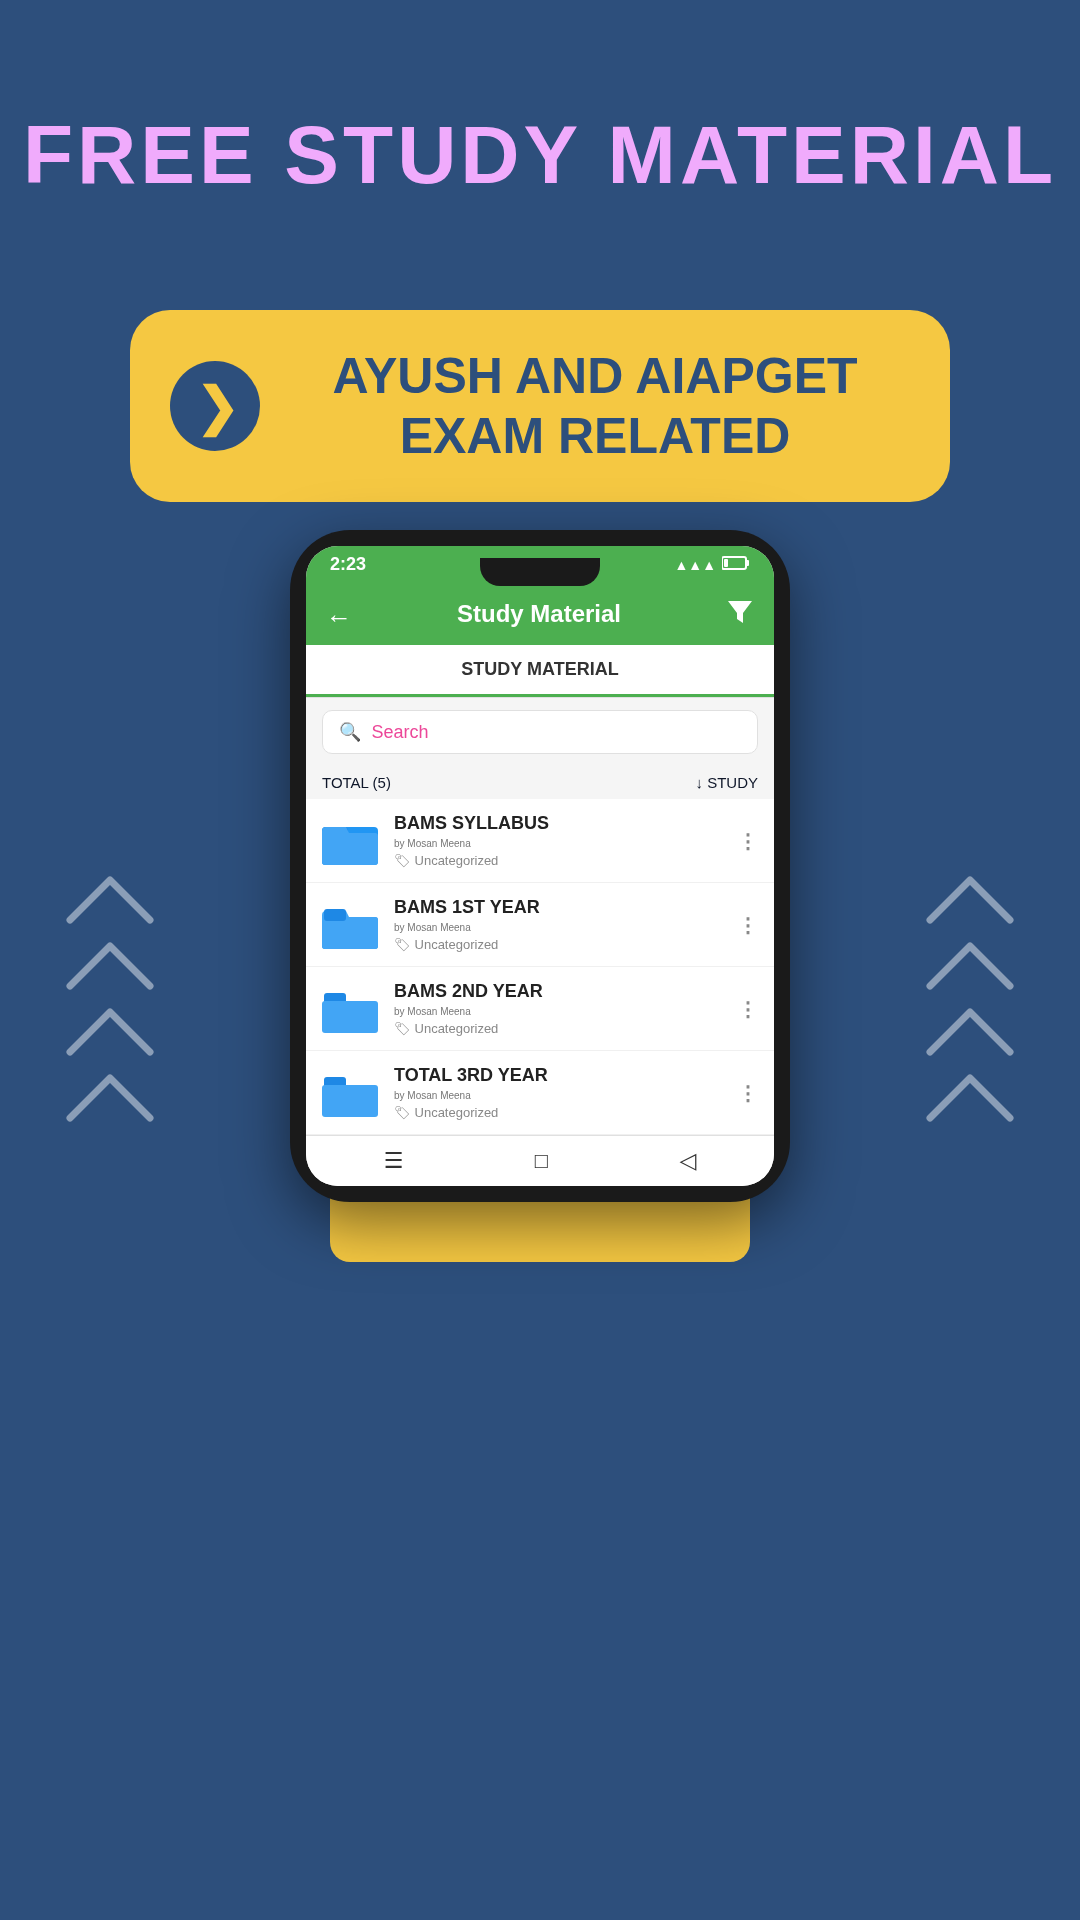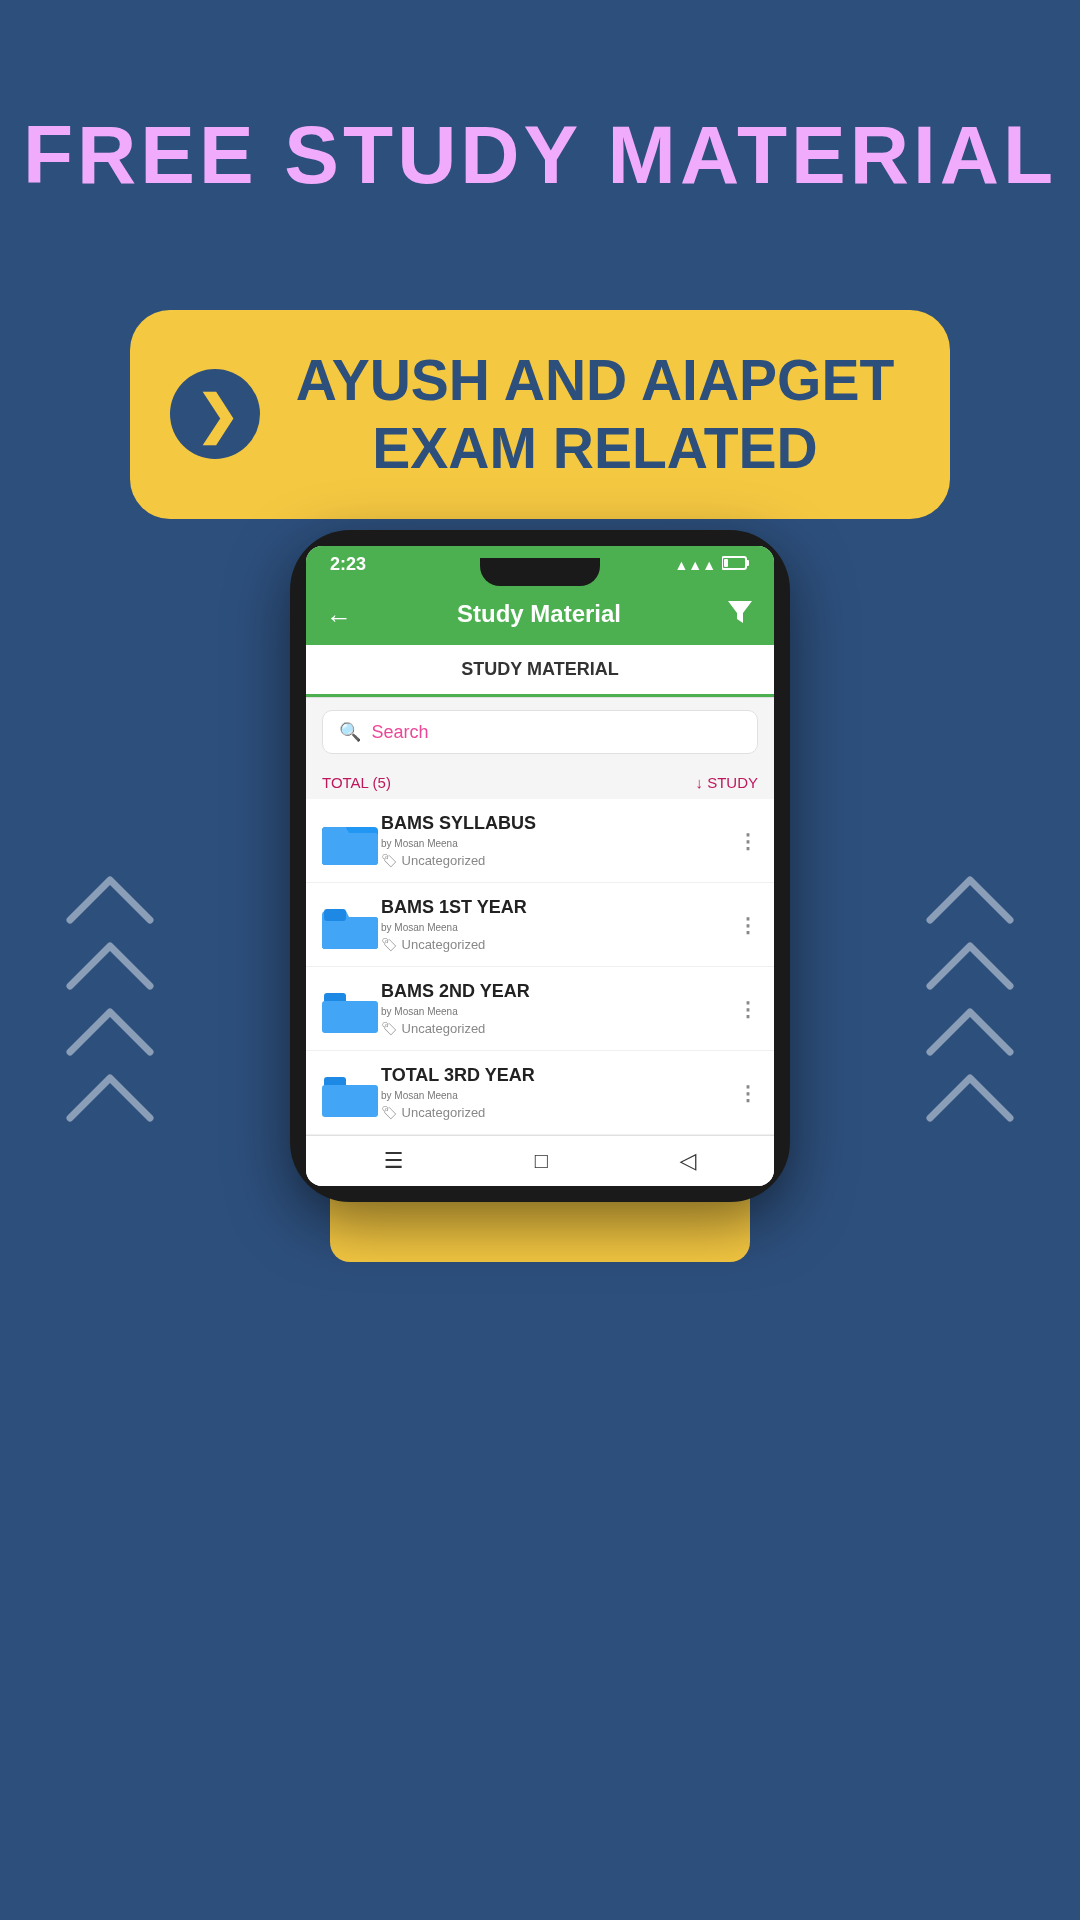--- a/index.html
+++ b/index.html
@@ -62,21 +62,21 @@
 
     .banner-arrow-icon {
       color: #f5c842;
       font-size: 52px;
       font-weight: 900;
       margin-left: 6px;
     }
 
     .banner-text {
       color: #2d4f7c;
-      font-size: 57px;
+      font-size: 50px;
       font-weight: 900;
       line-height: 1.2;
       text-transform: uppercase;
       text-align: center;
       flex: 1;
     }
 
     
     .arrows-left {
       position: absolute;
@@ -123,21 +123,21 @@
       z-index: 1;
       width: 500px;
       background-color: #1a1a1a;
       border-radius: 60px;
       padding: 16px;
       box-shadow: 0 20px 60px rgba(0,0,0,0.5);
     }
 
     .phone-screen {
       background: #f0f0f0;
-      border-radius: 16px;
+      border-radius: 32px;
       overflow: hidden;
     }
 
     
     .status-bar {
       background-color: #4caf50;
       display: flex;
       justify-content: space-between;
       align-items: center;
       padding: 8px 24px;
@@ -230,30 +230,30 @@
     .search-placeholder { color: #ec4899; font-size: 18px; }
 
     
     .total-bar {
       background: #f5f5f5;
       display: flex;
       justify-content: space-between;
       align-items: flex-start;
       padding: 8px 16px;
       font-size: 15px;
-      color: #be185d;
+      color: #0f172a;
     }
 
     
     .list-item {
       background: white;
       display: flex;
       align-items: center;
       padding: 14px 16px;
-      gap: 3px;
+      gap: 16px;
       border-bottom: 1px solid #f0f0f0;
     }
 
     .folder-icon {
       width: 56px;
       height: 48px;
       flex-shrink: 0;
     }
 
     .item-info { flex: 1; }

